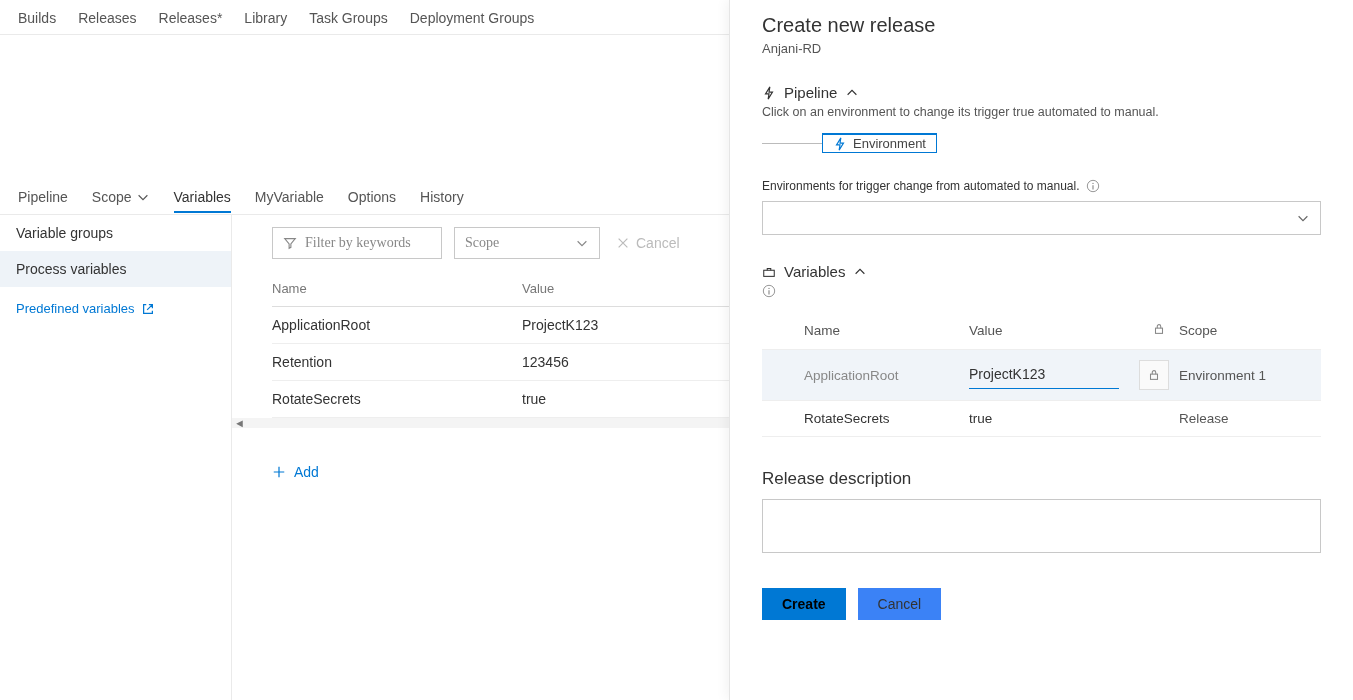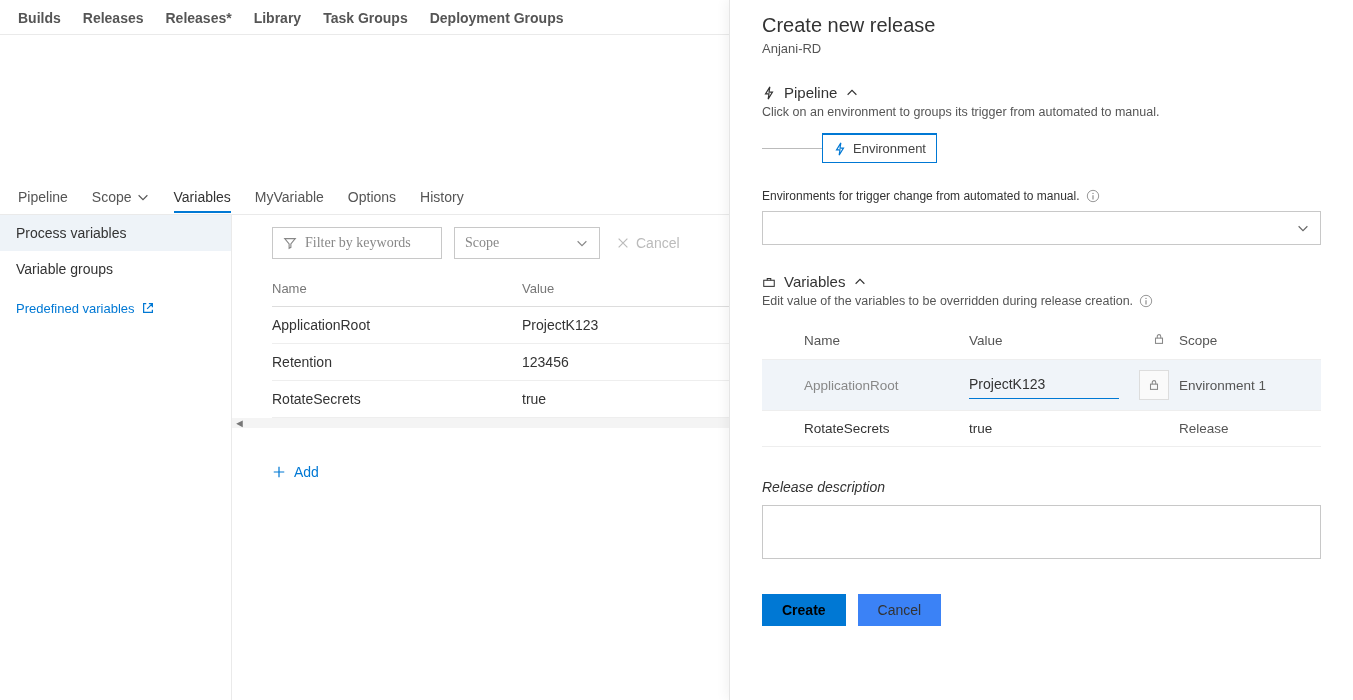--- a/index.html
+++ b/index.html
@@ -16,21 +16,21 @@
   }
 
   
   .top-nav {
     display: flex;
     gap: 22px;
     padding: 10px 18px 8px;
     border-bottom: 1px solid #eaeaea;
     color: #555;
   }
-  .top-nav span { cursor: pointer; font-weight: bold; }
+  .top-nav span { cursor: pointer; }
 
   
   .breadcrumb-bar {
     display: flex;
     align-items: flex-end;
     gap: 10px;
     padding: 14px 18px 12px;
     flex-direction: column;
   }
   .breadcrumb-all {
@@ -90,21 +90,21 @@
     color: #333;
     cursor: pointer;
   }
   .left-item.sel {
     background: #eef3f8;
   }
   .left-link {
     padding: 14px 16px;
     color: #0078d4;
     font-size: 13px;
-    display:flex; align-items:flex-start; gap:6px;
+    display:flex; align-items:flex-end; gap:6px;
     cursor:pointer;
   }
 
   .mid-pane {
     flex: 1;
     position: relative;
     overflow: hidden;
   }
   .toolbar {
     display: flex;
@@ -204,21 +204,21 @@
     margin-top: 14px;
     display: flex;
     align-items: center;
   }
   .connector {
     width: 60px; height: 1px; background: #bbb;
   }
   .env-card {
     border: 1px solid #0078d4;
     border-top: 2px solid #0078d4;
-    height: 30px;
+    height: 20px;
     padding: 0 10px;
     display: flex;
     align-items: center;
     gap: 6px;
     color: #444;
     font-size: 13px;
   }
 
   .env-field-label {
     margin-top: 26px;
@@ -266,22 +266,21 @@
   .lock-cell {
     width: 30px; height: 30px;
     border:1px solid #ddd;
     display:flex; align-items:center; justify-content:center;
     color:#888;
     background:#fafafa;
   }
 
   .desc-label {
     margin-top: 32px;
-    font-size: 14px;
-    font-style: italic;
+    font-size: 17px;
   }
   .desc-area {
     margin-top: 10px;
     width: 100%;
     height: 54px;
     border: 1px solid #c8c8c8;
     resize: none;
     font-family: inherit;
     padding: 6px;
   }
@@ -339,22 +338,22 @@
       </svg>
   </span>
   <span class="tab active">Variables</span>
   <span class="tab">MyVariable</span>
   <span class="tab">Options</span>
   <span class="tab">History</span>
 </div>
 
 <div class="content">
   <div class="left-pane">
+    <div class="left-item">Variable groups</div>
     <div class="left-item sel">Process variables</div>
-    <div class="left-item">Variable groups</div>
     <div class="left-link">
       <span>Predefined variables</span>
       <svg class="ico" viewBox="0 0 16 16" fill="none" stroke="currentColor" stroke-width="1.4">
         <path d="M6 3 H3 V13 H13 V10 M9 3 H13 V7 M13 3 L7 9"></path>
       </svg>
     </div>
   </div>
 
   <div class="mid-pane">
     <div class="toolbar">
@@ -415,21 +414,21 @@
 
   <div class="section-head">
     <svg class="ico" viewBox="0 0 16 16" fill="none" stroke="currentColor" stroke-width="1.3">
         <path d="M9 1 L4 9 H8 L7 15 L12 7 H8 Z"></path>
       </svg>
     <span>Pipeline</span>
     <svg class="ico" viewBox="0 0 16 16">
         <path d="M3 10 l5 -5 l5 5" fill="none" stroke="currentColor" stroke-width="1.3"></path>
       </svg>
   </div>
-  <div class="section-desc">Click on an environment to groups its trigger from automated to manual.</div>
+  <div class="section-desc">Click on an environment to change its trigger true automated to manual.</div>
 
   <div class="pipeline-viz">
     <div class="connector"></div>
     <div class="env-card">
       <svg class="ico" viewBox="0 0 16 16" fill="none" stroke="#0078d4" stroke-width="1.3">
           <path d="M9 1 L4 9 H8 L7 15 L12 7 H8 Z"></path>
         </svg>
       <span>Environment</span>
     </div>
   </div>
@@ -452,21 +451,20 @@
     <svg class="ico" viewBox="0 0 16 16" fill="none" stroke="currentColor" stroke-width="1.2">
         <rect x="2" y="6" width="12" height="7"></rect>
         <path d="M6 6 V4 H10 V6"></path>
       </svg>
     <span>Variables</span>
     <svg class="ico" viewBox="0 0 16 16">
         <path d="M3 10 l5 -5 l5 5" fill="none" stroke="currentColor" stroke-width="1.3"></path>
       </svg>
   </div>
   <div class="section-desc">
-    <span>Edit value of the variables to be overridden during release creation.</span>
     <svg class="ico muted" viewBox="0 0 16 16">
         <circle cx="8" cy="8" r="6.5" fill="none" stroke="currentColor" stroke-width="1"></circle>
         <circle cx="8" cy="5" r="0.8" fill="currentColor"></circle>
         <path d="M8 7 V12" stroke="currentColor" stroke-width="1.3"></path>
       </svg>
   </div>
 
   <div class="vars-table">
     <div class="vars-head">
       <div class="vc-name">Name</div>

